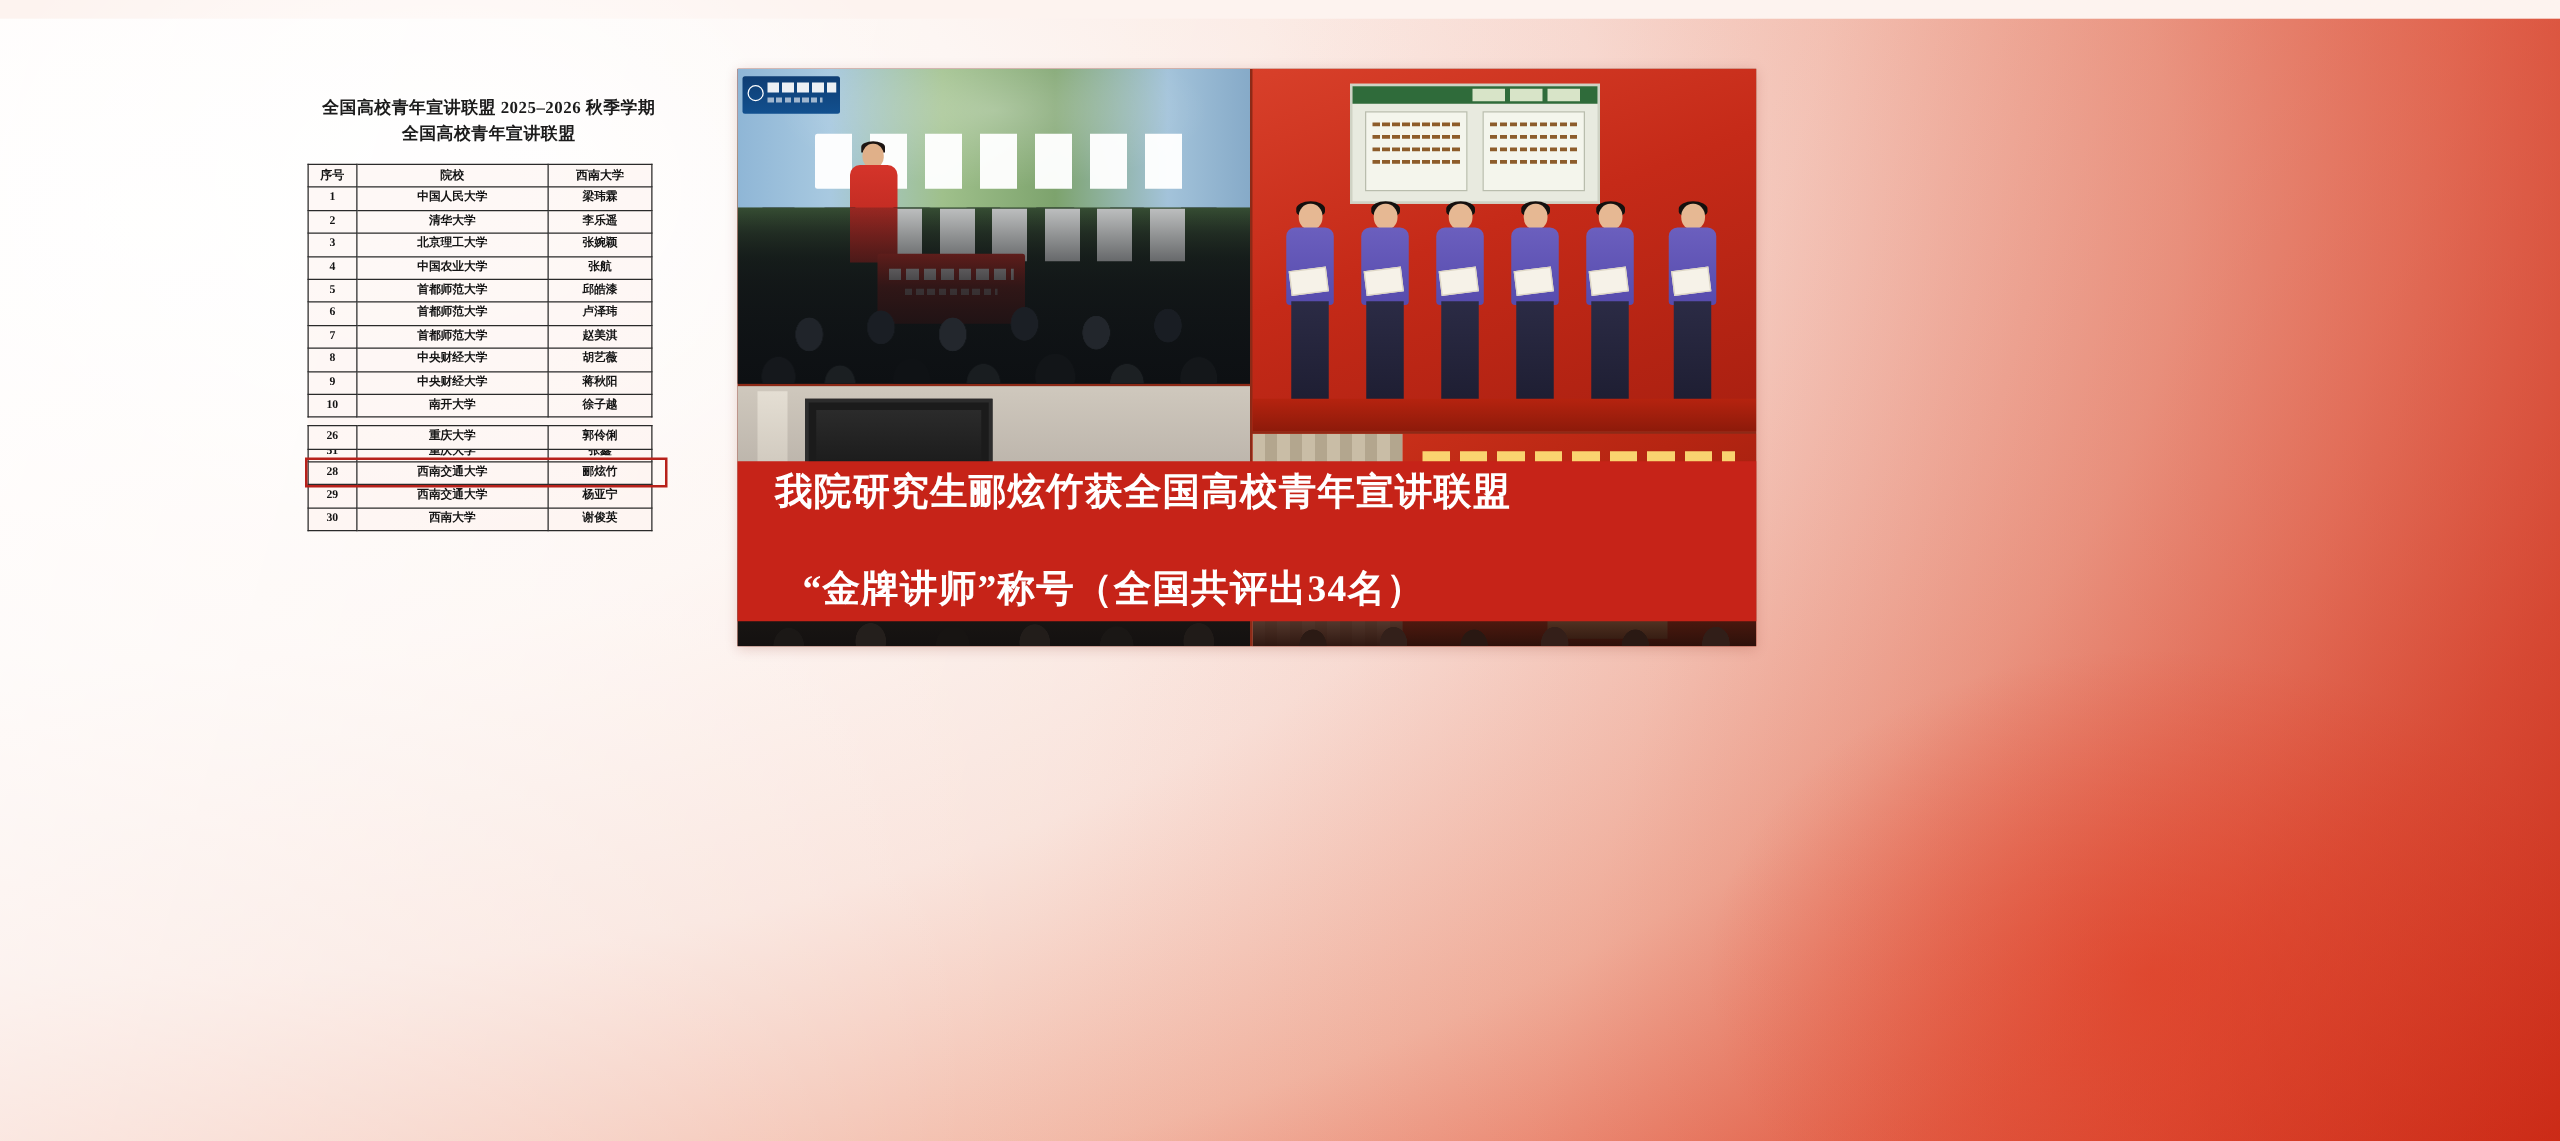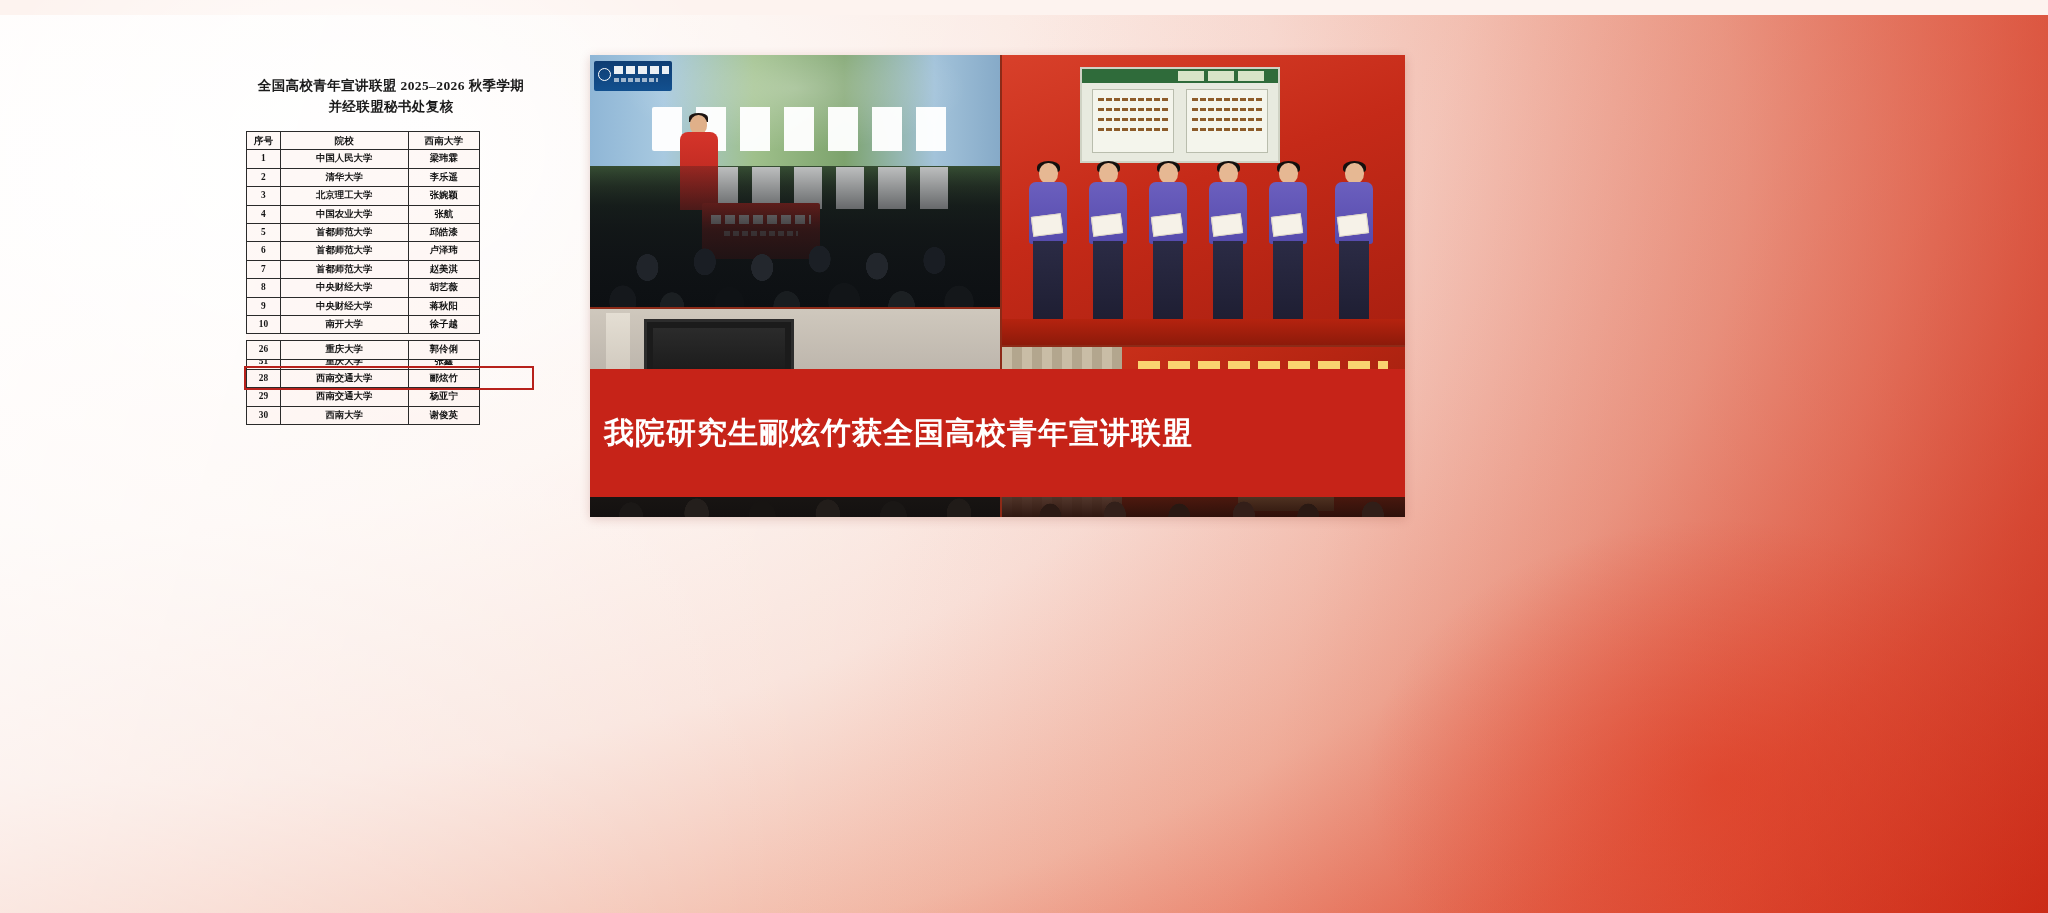--- a/index.html
+++ b/index.html
@@ -56,21 +56,21 @@
     font-weight:bold;
     text-align:justify;
     text-justify:inter-ideograph;
     letter-spacing:0.15px;
   }
   .doc-para .indent{ display:inline-block; width:20px; }
 
   table.roster{
     margin-top:14px;
     border-collapse:collapse;
-    width:234px;
+    width:276px;
     background:rgba(253,243,239,0.55);
   }
   table.roster td, table.roster th{
     border:1px solid #2a2a2a;
     font-size:9.4px;
     font-weight:bold;
     text-align:center;
     height:17.4px;
     line-height:17.4px;
     padding:0;
@@ -321,22 +321,22 @@
       radial-gradient(18px 22px at 76% 100%, #2a1913 60%, transparent 62%),
       radial-gradient(18px 22px at 92% 97%, #311e18 60%, transparent 62%),
       linear-gradient(to bottom, rgba(120,40,22,0.05), rgba(60,25,16,0.75) 60%, rgba(40,16,10,0.95) 100%);
   }
 
   
   #caption{
     position:absolute; left:590px; top:354px; width:815px; height:128px;
     background:#c62318;
     z-index:6;
-    display:flex; flex-direction:column; justify-content:center;
-    padding-left:14px;
+    display:flex; flex-direction:column; justify-content:space-between;
+    padding-left:30px;
   }
   #caption .cl{
     color:#ffffff;
     font-family:"Liberation Serif","DejaVu Serif",serif;
     font-weight:bold;
     font-size:30px;
     line-height:50px;
     letter-spacing:1px;
     white-space:nowrap;
   }
@@ -345,21 +345,21 @@
 </head>
 <body>
 
 <div id="page">
   <div class="glowTL"></div>
   <div class="glowBR"></div>
 
   <div id="doc">
     <div class="doc-title">
       <div>全国高校青年宣讲联盟 2025–2026 秋季学期</div>
-      <div>并经联盟秘书处复核</div>
+      <div>全国高校青年宣讲联盟</div>
     </div>
 
 
     <div style="position:relative;">
       <table class="roster">
         <colgroup>
             <col class="c1">
             <col class="c2">
             <col class="c3">
           </colgroup>
@@ -567,14 +567,15 @@
       <div class="curtain"></div>
       <div class="bigtxt"></div>
       <div class="bigtxt2"></div>
       <div class="podium2"></div>
       <div class="seats"></div>
     </div>
   </div>
 
   <div id="caption">
     <div class="cl">我院研究生郦炫竹获全国高校青年宣讲联盟</div>
+    <div class="cl cl2">“金牌讲师”称号（全国共评出34名）</div>
   </div>
 </div>
 
 </body></html>

